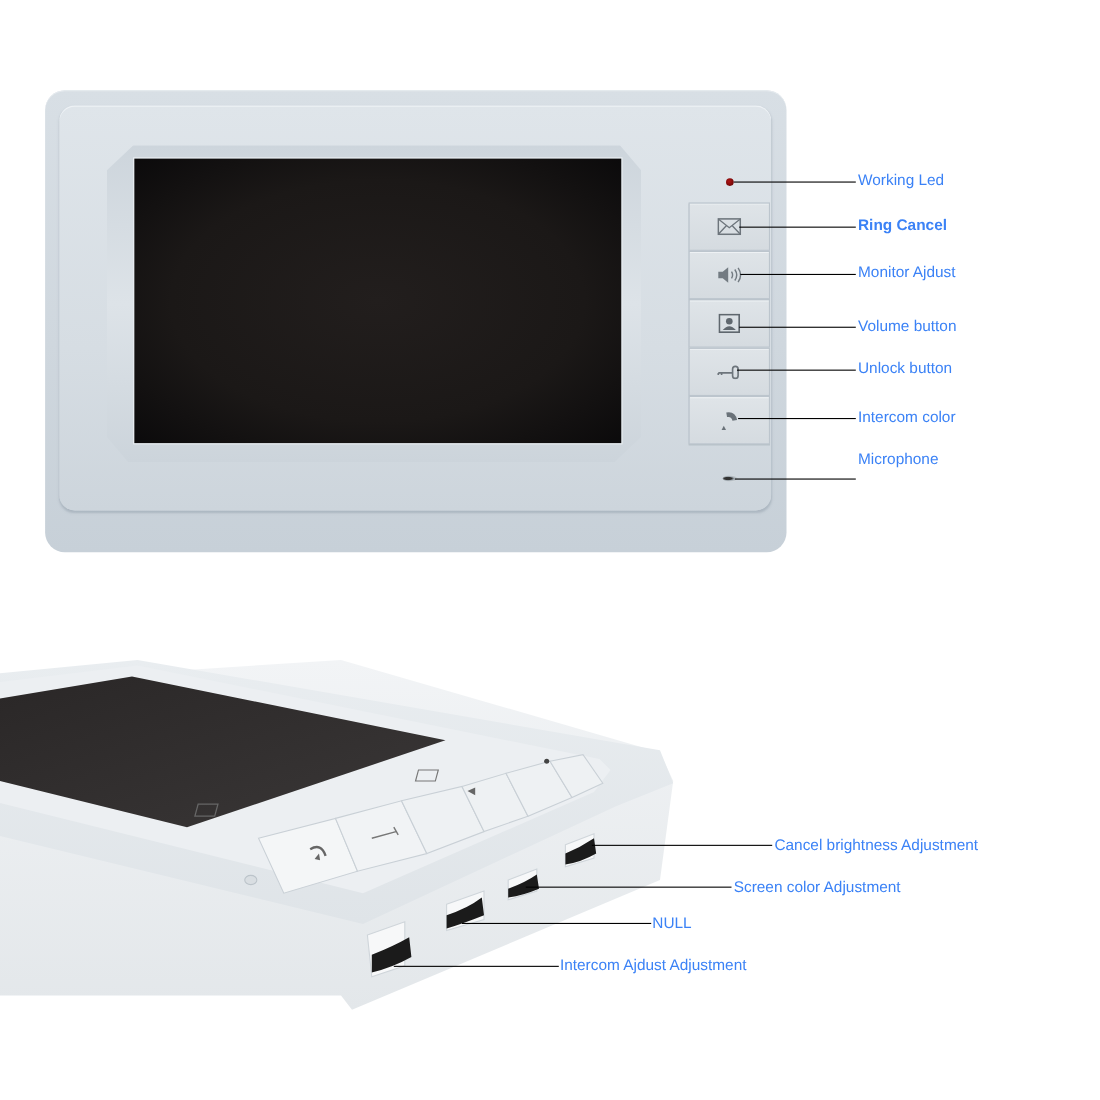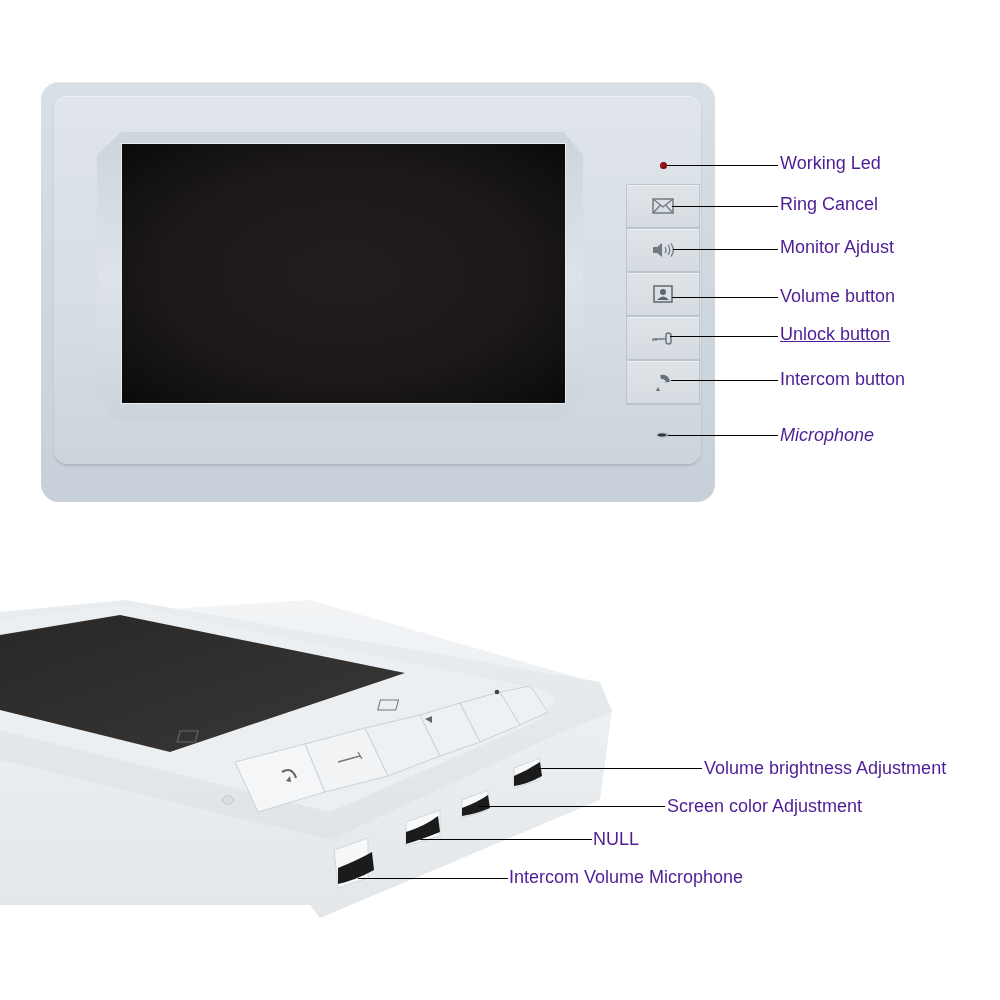--- a/index.html
+++ b/index.html
@@ -26,21 +26,21 @@
     border:1px solid #bcc5cd; box-shadow: inset 0 1px 0 #eef1f4, 0 1px 0 #b8c1c9;
     display:flex; align-items:center; justify-content:center; }
   .side-btn svg { display:block; }
   .led { left:660px; top:162px; width:7px; height:7px; border-radius:50%;
     background:radial-gradient(circle at 40% 40%, #b01515, #5a0000); }
   .mic { left:657px; top:432px; width:14px; height:6px; border-radius:50%;
     background:radial-gradient(ellipse at 35% 50%, #333 0 25%, #aab3ba 45%, #dfe4e8 80%); }
 
   
   .callout-line { position:absolute; height:1px; background:#000; }
-  .callout-label { position:absolute; color:#4c1d95; font-size:18px; line-height:20px; white-space:nowrap; }
+  .callout-label { position:absolute; color:#3b82f6; font-size:14px; line-height:20px; white-space:nowrap; }
 
   
   .persp { left:0; top:595px; width:640px; height:330px; }
 </style>
 </head>
 <body>
 
 <div class="abs front-outer"></div>
 <div class="abs front-inner"></div>
 <div class="abs bezel"></div>
@@ -81,36 +81,36 @@
     </svg>
   </div>
 </div>
 
 <div class="abs mic"></div>
 
 <div class="callout-line" style="left:667px; top:165px; width:111px;"></div>
 <div class="callout-label" style="left:780px; top:153px;">Working Led</div>
 
 <div class="callout-line" style="left:672px; top:206px; width:106px;"></div>
-<div class="callout-label" style="left:780px; top:194px;">Ring Cancel</div>
+<div class="callout-label" style="left:780px; top:194px;font-weight:bold;">Ring Cancel</div>
 
 <div class="callout-line" style="left:673px; top:249px; width:105px;"></div>
 <div class="callout-label" style="left:780px; top:237px;">Monitor Ajdust</div>
 
 <div class="callout-line" style="left:672px; top:297px; width:106px;"></div>
 <div class="callout-label" style="left:780px; top:286px;">Volume button</div>
 
 <div class="callout-line" style="left:670px; top:336px; width:108px;"></div>
-<div class="callout-label" style="left:780px; top:324px;text-decoration:underline;">Unlock button</div>
+<div class="callout-label" style="left:780px; top:324px;">Unlock button</div>
 
 <div class="callout-line" style="left:671px; top:380px; width:107px;"></div>
-<div class="callout-label" style="left:780px; top:369px;">Intercom button</div>
+<div class="callout-label" style="left:780px; top:369px;">Intercom color</div>
 
 <div class="callout-line" style="left:668px; top:435px; width:110px;"></div>
-<div class="callout-label" style="left:780px; top:425px;font-style:italic;">Microphone</div>
+<div class="callout-label" style="left:780px; top:407px;">Microphone</div>
 
 <svg class="abs persp" viewBox="0 595 640 330" width="640" height="330">
   <defs>
     <linearGradient id="bodyG" x1="0" y1="0" x2="0" y2="1">
       <stop offset="0" stop-color="#e9edf0"></stop>
       <stop offset="1" stop-color="#dfe4e8"></stop>
     </linearGradient>
     <linearGradient id="sideG" x1="0" y1="0" x2="0" y2="1">
       <stop offset="0" stop-color="#f2f4f6"></stop>
       <stop offset="1" stop-color="#e3e7ea"></stop>
@@ -153,22 +153,22 @@
     <path d="M406 822 L440 810 L440 836 L406 846 Z" fill="#f7f8f9" stroke="#cfd5da"></path>
     <path d="M406 832 Q425 826 438 816 L440 832 Q420 840 406 844 Z" fill="#1b1b1b"></path>
     <path d="M462 800 L488 790 L488 810 L462 818 Z" fill="#f7f8f9" stroke="#cfd5da"></path>
     <path d="M462 808 Q478 802 488 795 L490 808 Q476 814 462 816 Z" fill="#1b1b1b"></path>
     <path d="M514 768 L540 758 L540 780 L514 788 Z" fill="#f7f8f9" stroke="#cfd5da"></path>
     <path d="M514 776 Q528 770 540 762 L542 776 Q528 784 514 786 Z" fill="#1b1b1b"></path>
   </g>
 </svg>
 
 <div class="callout-line" style="left:538px; top:768px; width:164px;"></div>
-<div class="callout-label" style="left:704px; top:758px;">Volume brightness Adjustment</div>
+<div class="callout-label" style="left:704px; top:758px;">Cancel brightness Adjustment</div>
 
 <div class="callout-line" style="left:478px; top:806px; width:187px;"></div>
 <div class="callout-label" style="left:667px; top:796px;">Screen color Adjustment</div>
 
 <div class="callout-line" style="left:420px; top:839px; width:172px;"></div>
 <div class="callout-label" style="left:593px; top:829px;">NULL</div>
 
 <div class="callout-line" style="left:358px; top:878px; width:150px;"></div>
-<div class="callout-label" style="left:509px; top:867px;">Intercom Volume Microphone</div>
+<div class="callout-label" style="left:509px; top:867px;">Intercom Ajdust Adjustment</div>
 
 </body></html>

